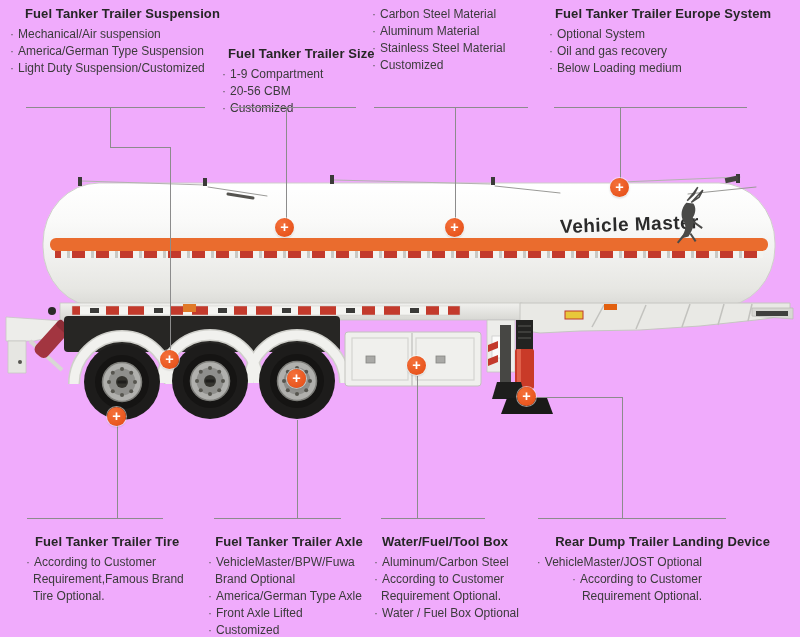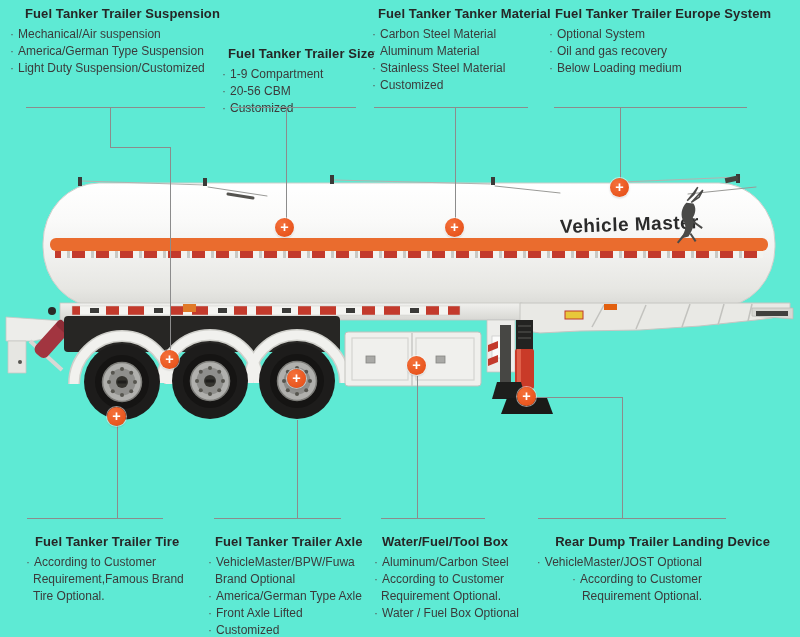--- a/index.html
+++ b/index.html
@@ -1,17 +1,17 @@
 <!DOCTYPE html>
 <html><head>
 <meta charset="utf-8">
 <style>
   html,body{margin:0;padding:0;background:#fff;}
   #canvas{
-    position:relative;width:800px;height:637px;background:#5eead4;
+    position:relative;width:800px;height:637px;background:#f0abfc;
     font-family:"Liberation Sans","DejaVu Sans",sans-serif;overflow:hidden;
   }
   .sec{position:absolute;}
   .sec-title{
     font-size:13px;font-weight:bold;color:#262626;letter-spacing:.1px;
     margin-bottom:5px;white-space:nowrap;
   }
   .item{
     font-size:12px;color:#3b3b3b;line-height:17px;
     padding-left:7px;text-indent:-7px;
@@ -43,41 +43,40 @@
   </div>
 
   <div class="sec" style="left:222px;top:6px;width:142px;">
     <div class="sec-title" style="padding-left:6px;margin-top:40px;">Fuel Tanker Trailer Size</div>
     <div class="item">1-9 Compartment</div>
     <div class="item">20-56 CBM</div>
     <div class="item">Customized</div>
   </div>
 
   <div class="sec" style="left:372px;top:6px;width:175px;">
-    <div class="sec-title" style="padding-left:6px;">Fuel Tanker Tanker Material</div>
     <div class="item">Carbon Steel Material</div>
     <div class="item">Aluminum Material</div>
     <div class="item">Stainless Steel Material</div>
     <div class="item">Customized</div>
   </div>
 
   <div class="sec" style="left:549px;top:6px;width:248px;">
     <div class="sec-title" style="padding-left:6px;">Fuel Tanker Trailer  Europe System</div>
     <div class="item">Optional System</div>
     <div class="item">Oil and gas recovery</div>
     <div class="item">Below Loading medium</div>
   </div>
 
   <div class="sec" style="left:26px;top:534px;width:160px;">
     <div class="sec-title" style="padding-left:9px;">Fuel Tanker Trailer Tire</div>
     <div class="item">According to Customer Requirement,Famous Brand Tire Optional.</div>
   </div>
 
   <div class="sec" style="left:208px;top:534px;width:155px;">
-    <div class="sec-title" style="padding-left:7px;">Fuel Tanker Trailer Axle</div>
+    <div class="sec-title" style="padding-left:7px;text-align:center;">Fuel Tanker Trailer Axle</div>
     <div class="item">VehicleMaster/BPW/Fuwa Brand Optional</div>
     <div class="item">America/German Type Axle</div>
     <div class="item">Front Axle Lifted</div>
     <div class="item">Customized</div>
   </div>
 
   <div class="sec" style="left:374px;top:534px;width:150px;">
     <div class="sec-title" style="padding-left:8px;">Water/Fuel/Tool Box</div>
     <div class="item">Aluminum/Carbon Steel</div>
     <div class="item">According to Customer Requirement Optional.</div>

